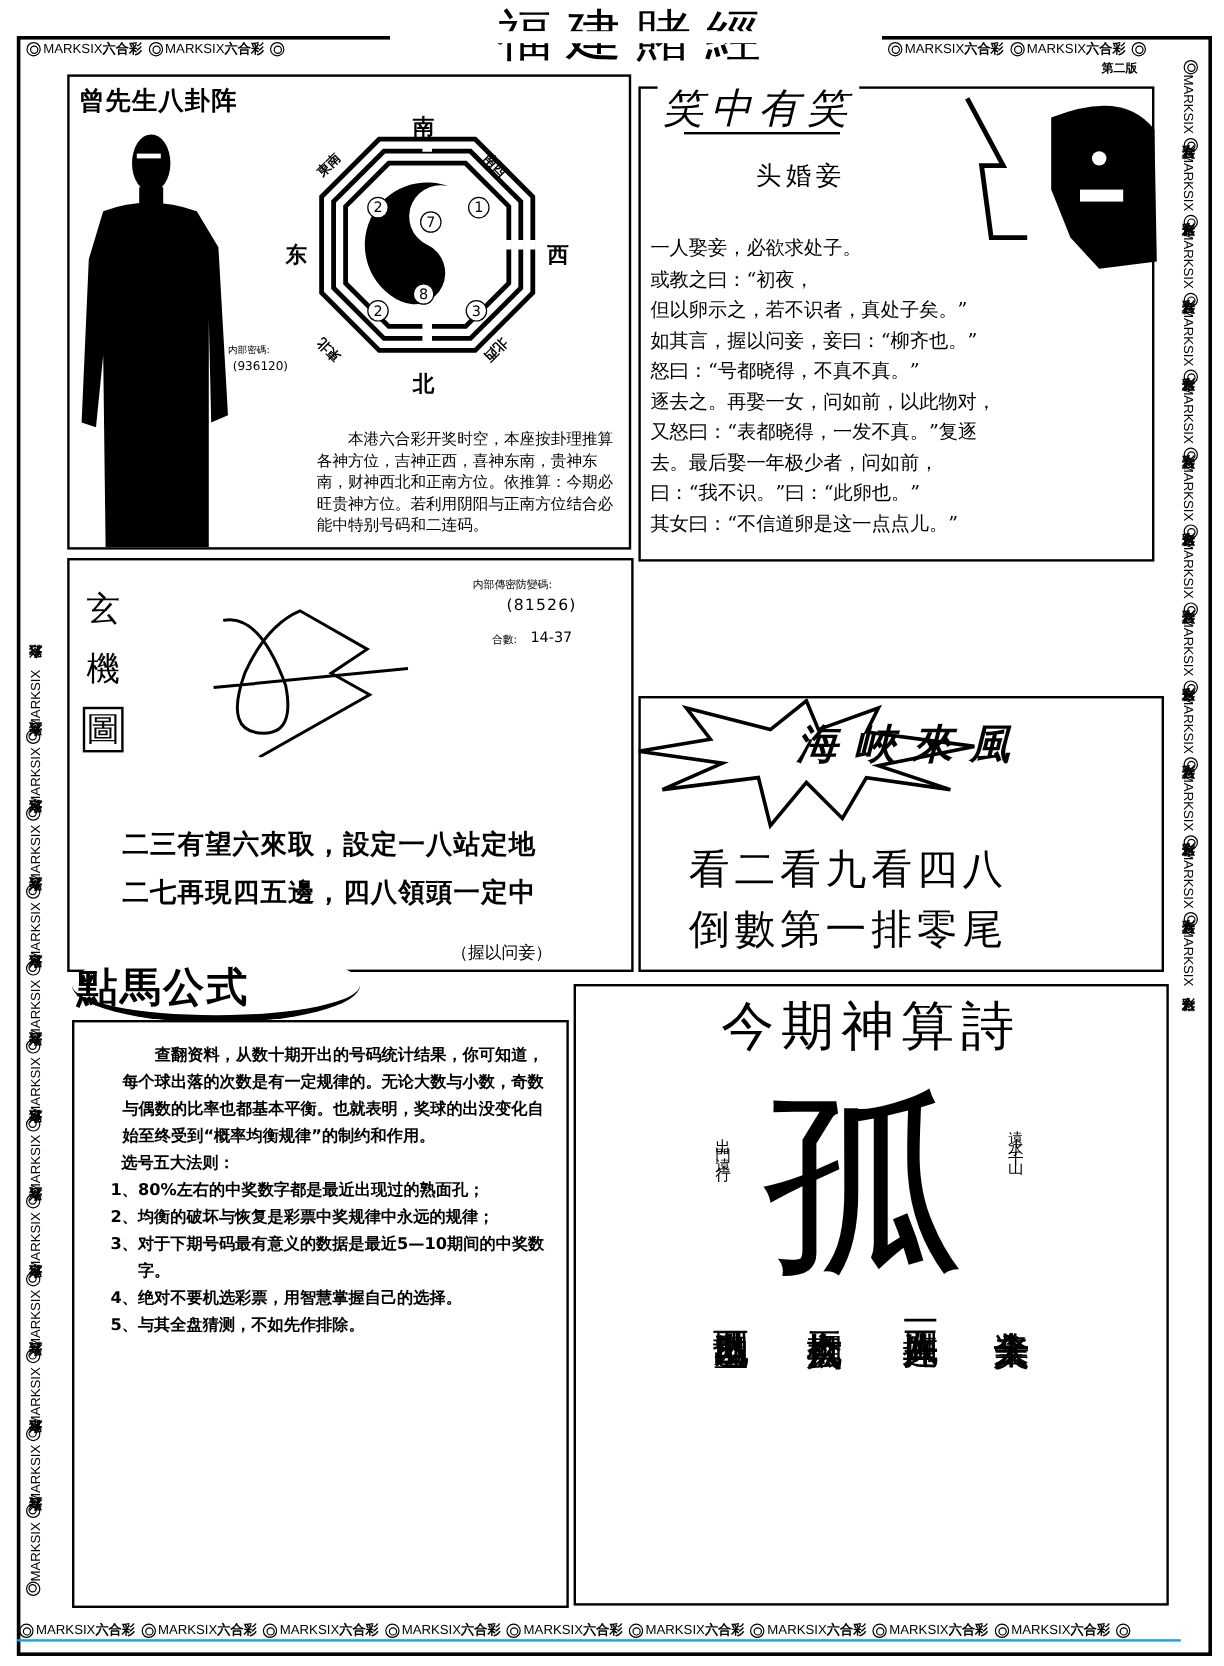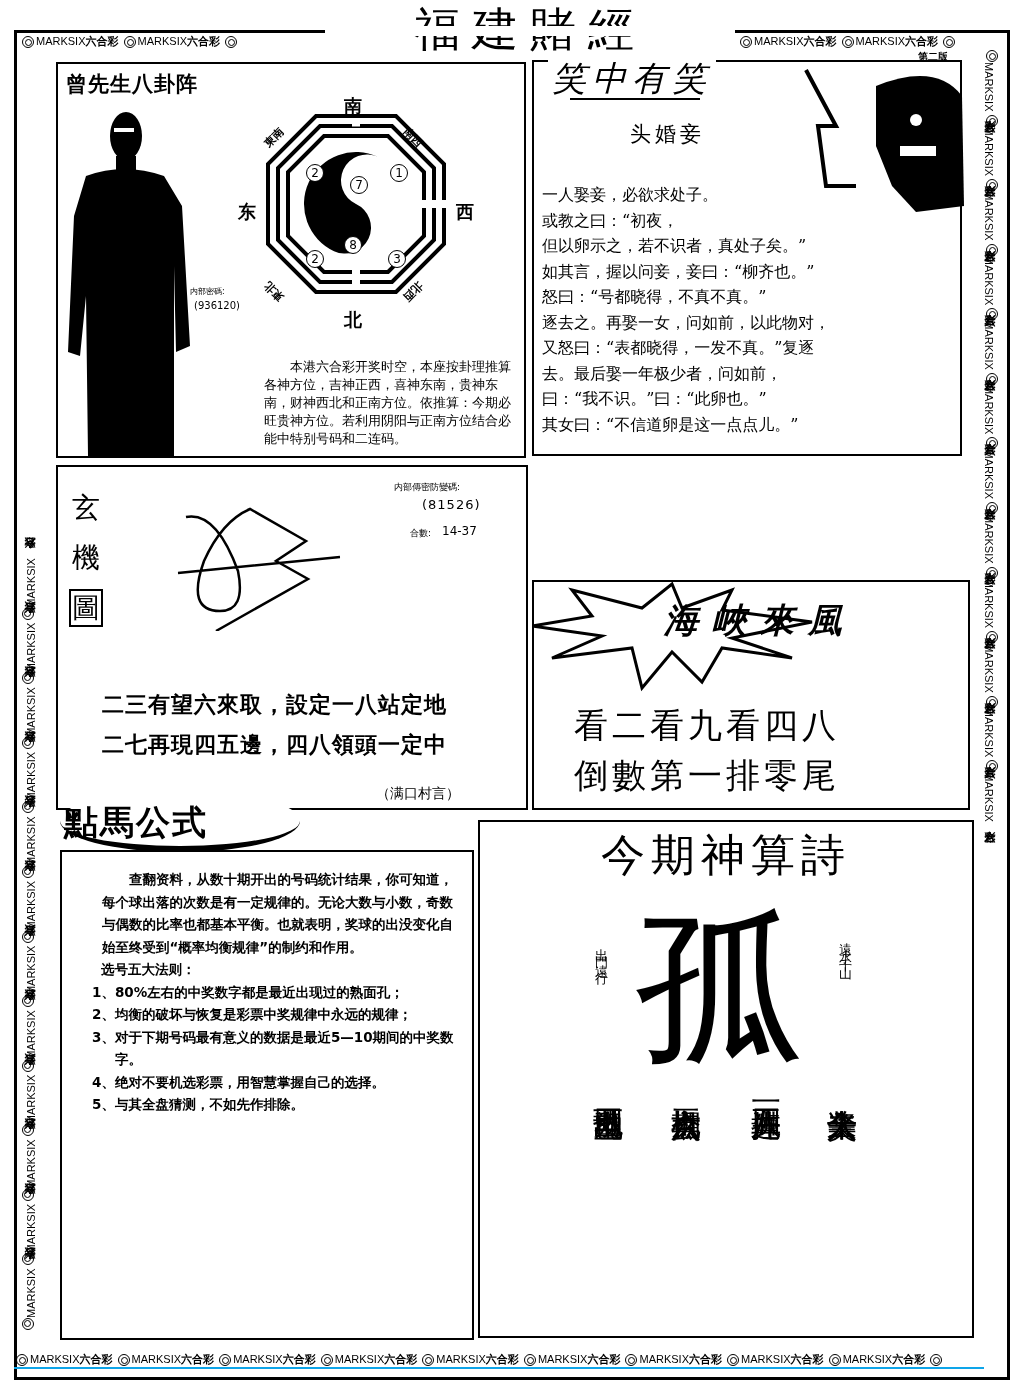--- a/index.html
+++ b/index.html
@@ -130,21 +130,21 @@
   <div class="circ-num" style="left:248px; top:100px;">2</div>
   <div class="circ-num" style="left:332px; top:100px;">1</div>
   <div class="circ-num" style="left:292px; top:112px;">7</div>
   <div class="circ-num" style="left:286px; top:172px;">8</div>
   <div class="circ-num" style="left:248px; top:186px;">2</div>
   <div class="circ-num" style="left:330px; top:186px;">3</div>
 
   <div class="abs para" style="left:206px; top:294px; width:258px; text-indent:26px;">本港六合彩开奖时空，本座按卦理推算各神方位，吉神正西，喜神东南，贵神东南，财神西北和正南方位。依推算：今期必旺贵神方位。若利用阴阳与正南方位结合必能中特别号码和二连码。</div>
 </div>
 
-<div class="abs box" style="left:532px; top:60px; width:430px; height:396px;">
+<div class="abs box" style="left:532px; top:72px; width:430px; height:396px;">
   <div class="abs" style="left:14px; top:-6px; font-family:'DejaVu Serif',serif; font-style:italic; font-size:34px; letter-spacing:6px; background:#fff; padding:0 4px;">笑中有笑</div>
   <div class="abs" style="left:36px; top:36px; width:130px; border-bottom:2px solid #000;"></div>
   <div class="abs" style="left:96px; top:58px; font-family:'DejaVu Serif',serif; font-size:21px; letter-spacing:4px;">头婚妾</div>
   <svg class="abs" style="left:262px; top:4px;" width="170" height="150" viewBox="0 0 170 150">
     <path d="M10 4 L40 60 L22 60 L30 120 L60 120" fill="none" stroke="#000" stroke-width="4"></path>
     <path d="M80 20 Q140 -4 166 30 L168 140 L120 146 L96 120 L80 80 Z" fill="#000"></path>
     <rect x="104" y="80" width="36" height="10" fill="#fff"></rect>
     <circle cx="120" cy="54" r="6" fill="#fff"></circle>
   </svg>
   <div class="abs story" style="left:8px; top:120px; width:420px;">
@@ -171,21 +171,21 @@
     <path d="M10 16 Q40 10 62 70 Q70 110 44 110 Q10 110 28 60 Q46 20 74 8 L130 40 L100 60 L132 78 L40 130 M2 72 L164 56" fill="none" stroke="#000" stroke-width="2.5"></path>
   </svg>
   <div class="abs small" style="left:336px; top:14px; font-size:9px;">内部傳密防變碼:</div>
   <div class="abs" style="left:364px; top:30px; font-family:'DejaVu Sans',sans-serif; font-size:13px; letter-spacing:1px;">(81526)</div>
   <div class="abs small" style="left:352px; top:60px; font-size:9px;">合數:</div>
   <div class="abs" style="left:384px; top:57px; font-family:'DejaVu Sans',sans-serif; font-size:12px;">14-37</div>
   <div class="abs heading-bold" style="left:44px; top:218px; font-size:22px; letter-spacing:1px; line-height:40px;">
     <div>二三有望六來取，設定一八站定地</div>
     <div>二七再現四五邊，四八領頭一定中</div>
   </div>
-  <div class="abs" style="left:318px; top:318px; font-family:'DejaVu Serif',serif; font-size:14px;">（满口村言）</div>
+  <div class="abs" style="left:318px; top:318px; font-family:'DejaVu Serif',serif; font-size:14px;">（握以问妾）</div>
 </div>
 
 <div class="abs box" style="left:532px; top:580px; width:438px; height:230px;">
   <svg class="abs" style="left:-2px; top:0px;" width="290" height="110" viewBox="0 0 290 110">
     <polygon points="40,8 110,26 140,2 150,26 200,8 190,28 280,40 200,56 260,76 190,66 170,100 140,70 110,106 100,66 20,76 70,54 0,44 60,34" fill="#fff" stroke="#000" stroke-width="3"></polygon>
   </svg>
   <div class="abs" style="left:130px; top:16px; font-family:Liberation Mono, monospace; font-weight:bold; font-style:italic; font-size:34px; letter-spacing:14px;">海峽來風</div>
   <div class="abs" style="left:40px; top:118px; font-family:'DejaVu Serif',serif; font-size:34px; letter-spacing:4px; line-height:50px;">
     <div>看二看九看四八</div>
     <div>倒數第一排零尾</div>

